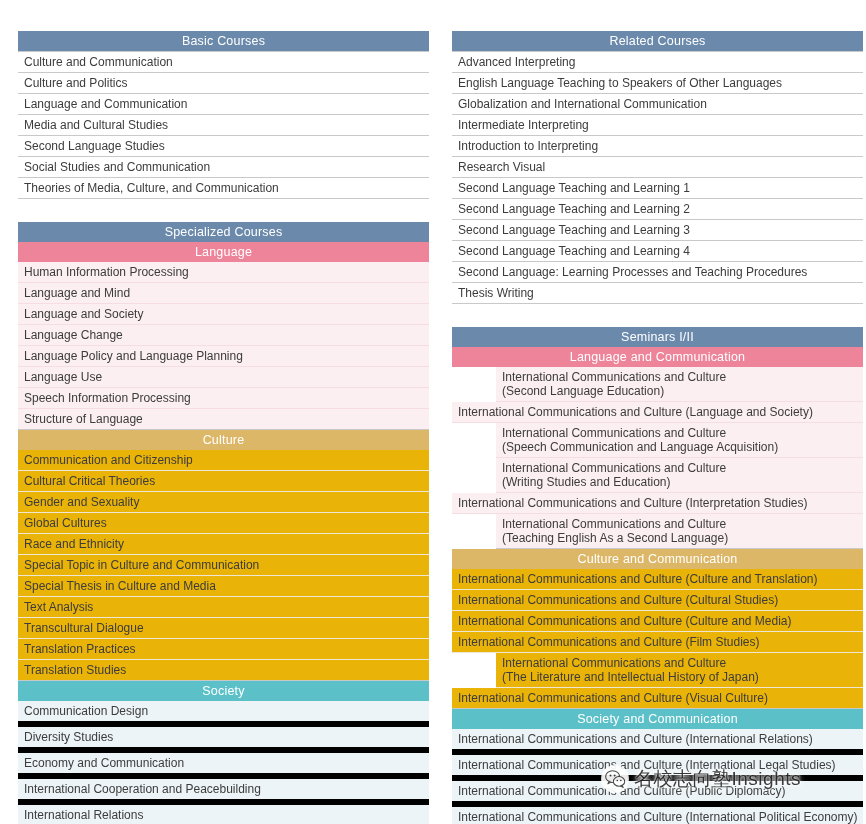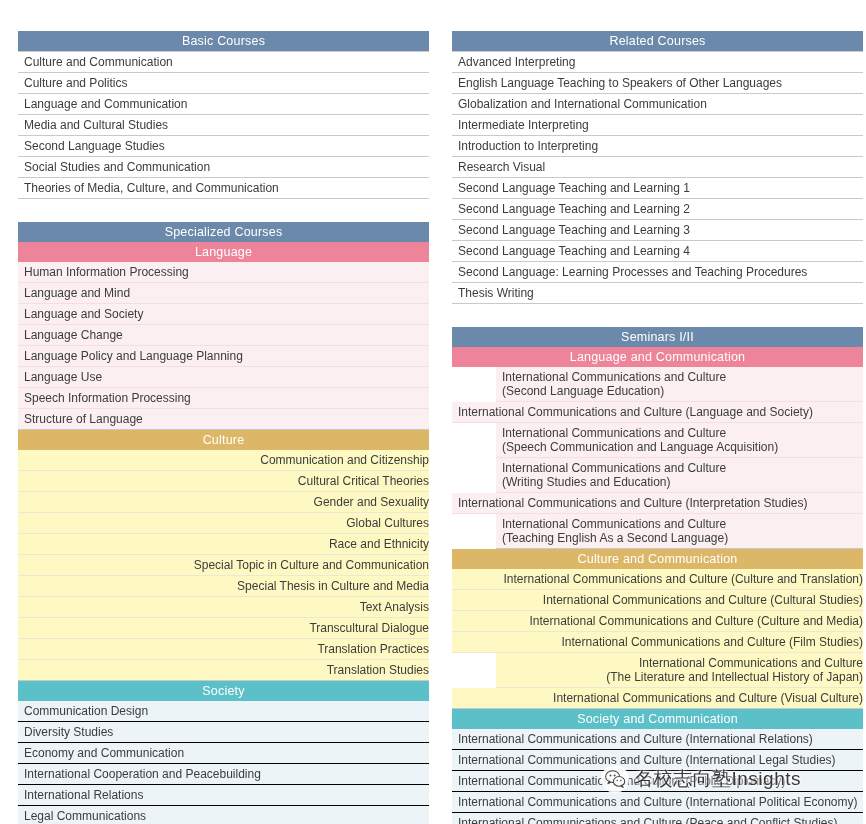--- a/index.html
+++ b/index.html
@@ -68,28 +68,27 @@
   }
   .rows-plain .row:first-child { border-top: 1px solid #c9c9c9; }
 
   
   .rows-language .row {
     background: #fbeff1;
     border-bottom: 1px solid #f6dde2;
   }
   
   .rows-culture .row {
-    background: #fef9c3;
+    background: #eab308;
     border-bottom: 1px solid #efe7d6;
-    text-align: right;
   }
   
   .rows-society .row {
     background: #edf4f7;
-    border-bottom: 1px solid #000000;
+    border-bottom: 6px solid #000000;
   }
   .rows-language .row:last-child,
   .rows-culture  .row:last-child,
   .rows-society  .row:last-child { border-bottom: 1px solid #c9c9c9; }
 
   .row.two-line { line-height: 14px; margin-left: 44px; }
 
   
   .watermark {
     position: absolute;

